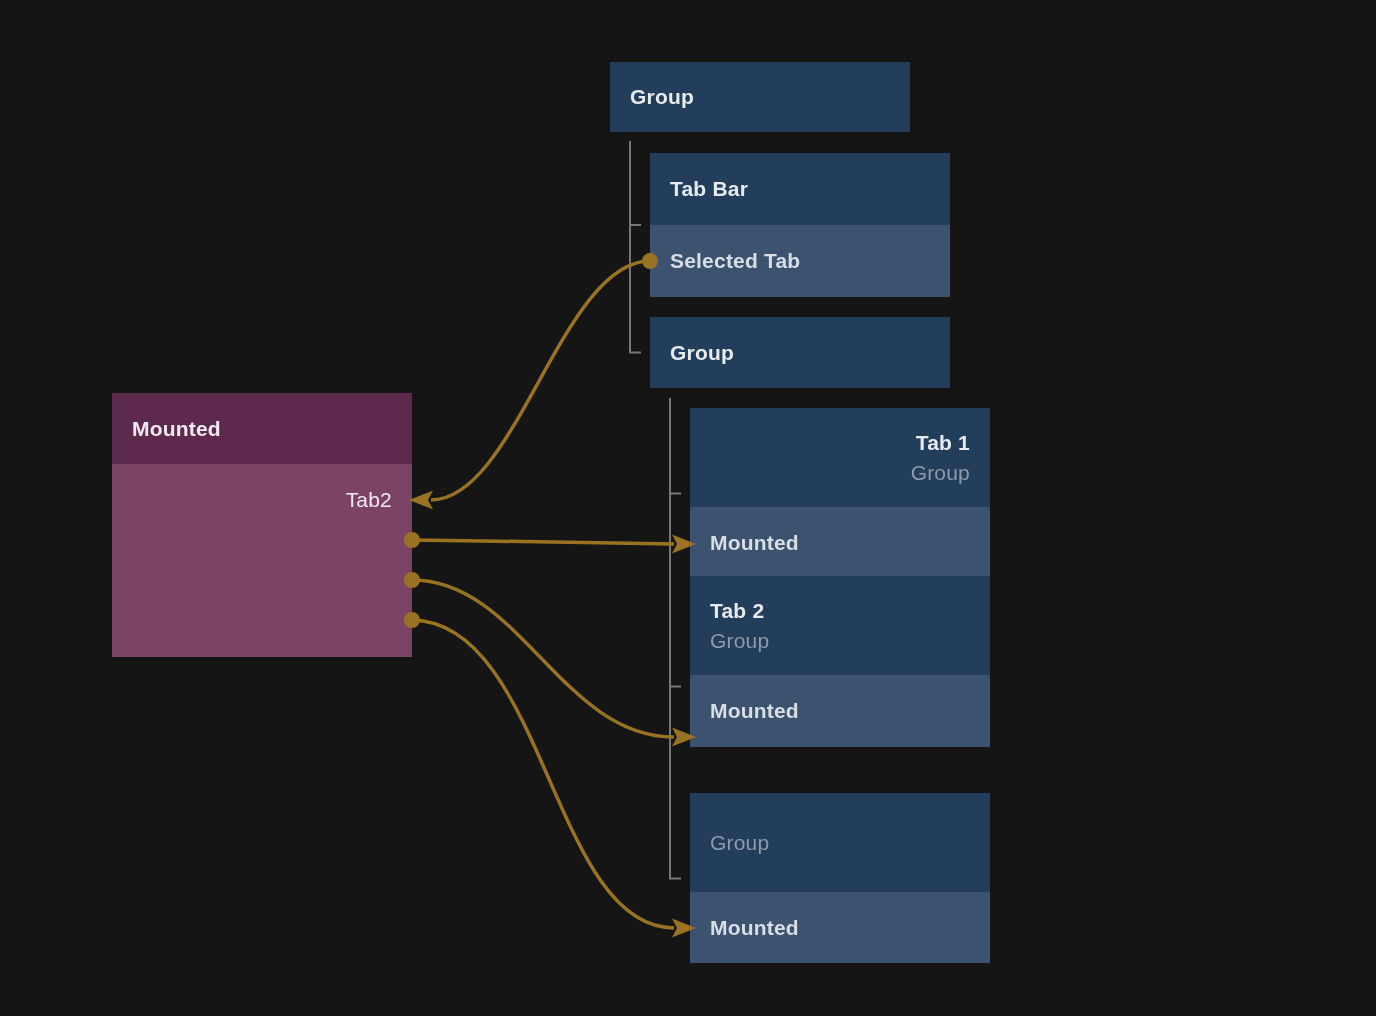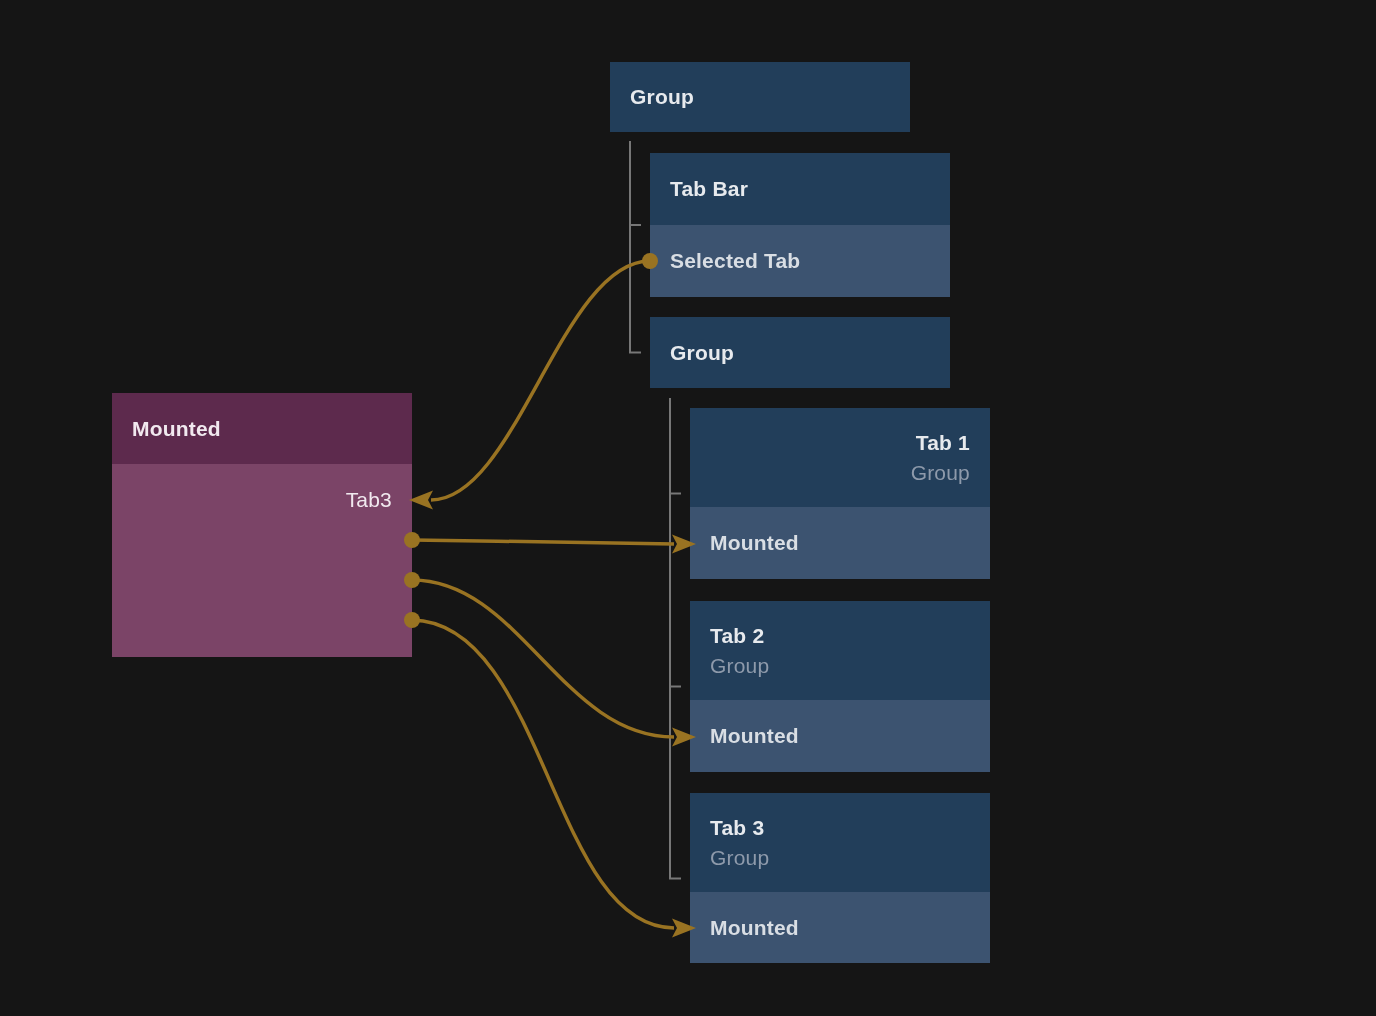--- a/index.html
+++ b/index.html
@@ -89,47 +89,46 @@
   <div class="node blue" style="left:690px;top:408px;">
     <div class="node-header" style="height:99px;align-items:flex-end;">
       <span class="node-title">Tab 1</span>
       <span class="node-subtitle">Group</span>
     </div>
     <div class="node-row" style="height:72px;">
       <span>Mounted</span>
     </div>
   </div>
 
-  <div class="node blue" style="left:690px;top:601px;">
+  <div class="node blue" style="left:690px;top:576px;">
     <div class="node-header" style="height:99px;">
       <span class="node-title">Tab 2</span>
       <span class="node-subtitle">Group</span>
     </div>
     <div class="node-row" style="height:72px;">
       <span>Mounted</span>
     </div>
   </div>
 
   <div class="node blue" style="left:690px;top:793px;">
     <div class="node-header" style="height:99px;">
-      <span class="node-title">Tab 3</span>
       <span class="node-subtitle">Group</span>
     </div>
     <div class="node-row" style="height:71px;">
       <span>Mounted</span>
     </div>
   </div>
 
   <div class="node purple" style="left:112px;top:393px;">
     <div class="node-header" style="height:71px;">
       <span class="node-title">Mounted</span>
     </div>
     <div class="node-body" style="height:193px;">
       <div class="port-row">
-        <span>Tab3</span>
+        <span>Tab2</span>
       </div>
     </div>
   </div>
 
   <svg class="connections" width="1376" height="1016" viewBox="0 0 1376 1016" xmlns="http://www.w3.org/2000/svg">
 
     <path class="tree-line" d="M630 141 L630 352.5 L641 352.5 M630 225 L641 225"></path>
     <path class="tree-line" d="M670 398 L670 878.5 L681 878.5 M670 493.5 L681 493.5 M670 686.5 L681 686.5"></path>
 
     <path class="wire" d="M650 261 C562 261 516 500 431 500"></path>

